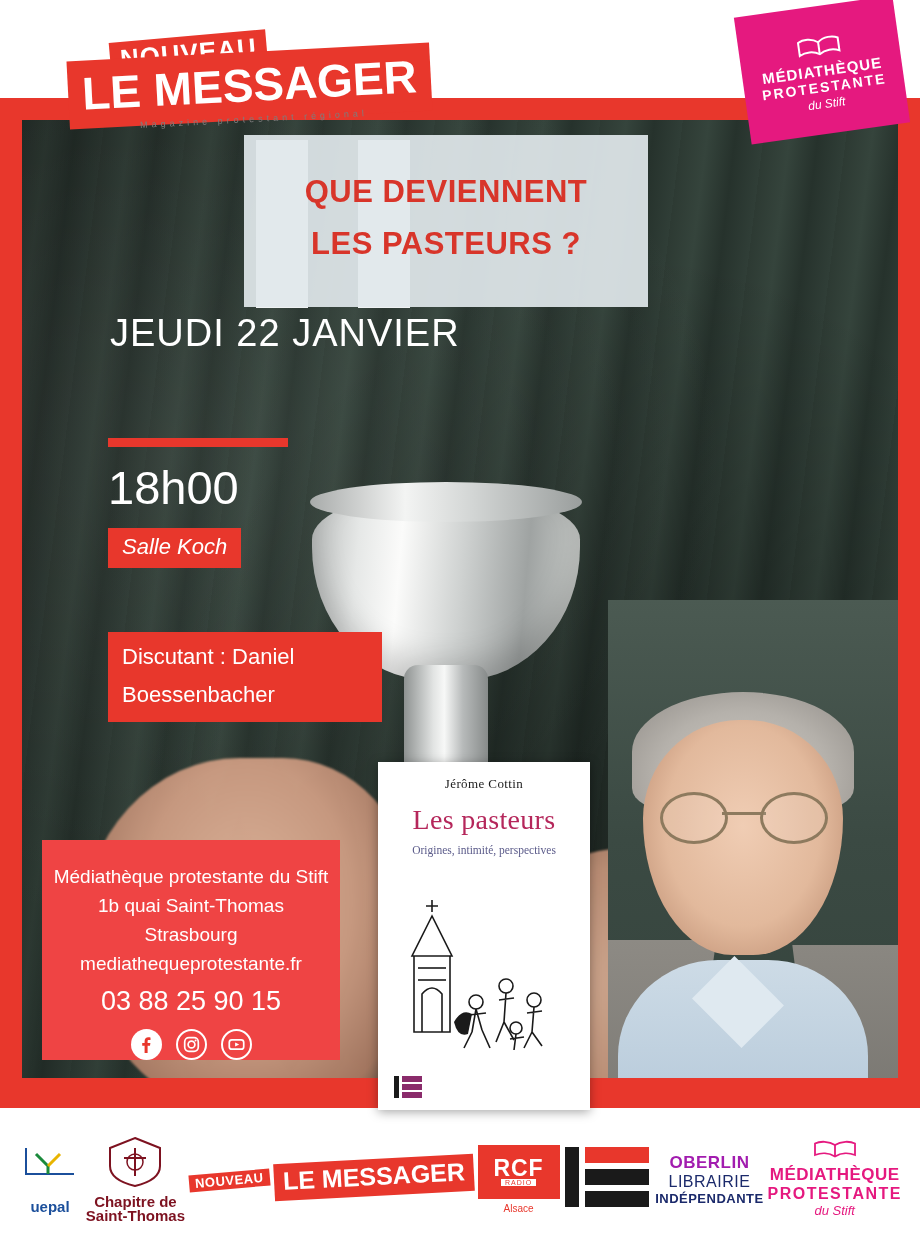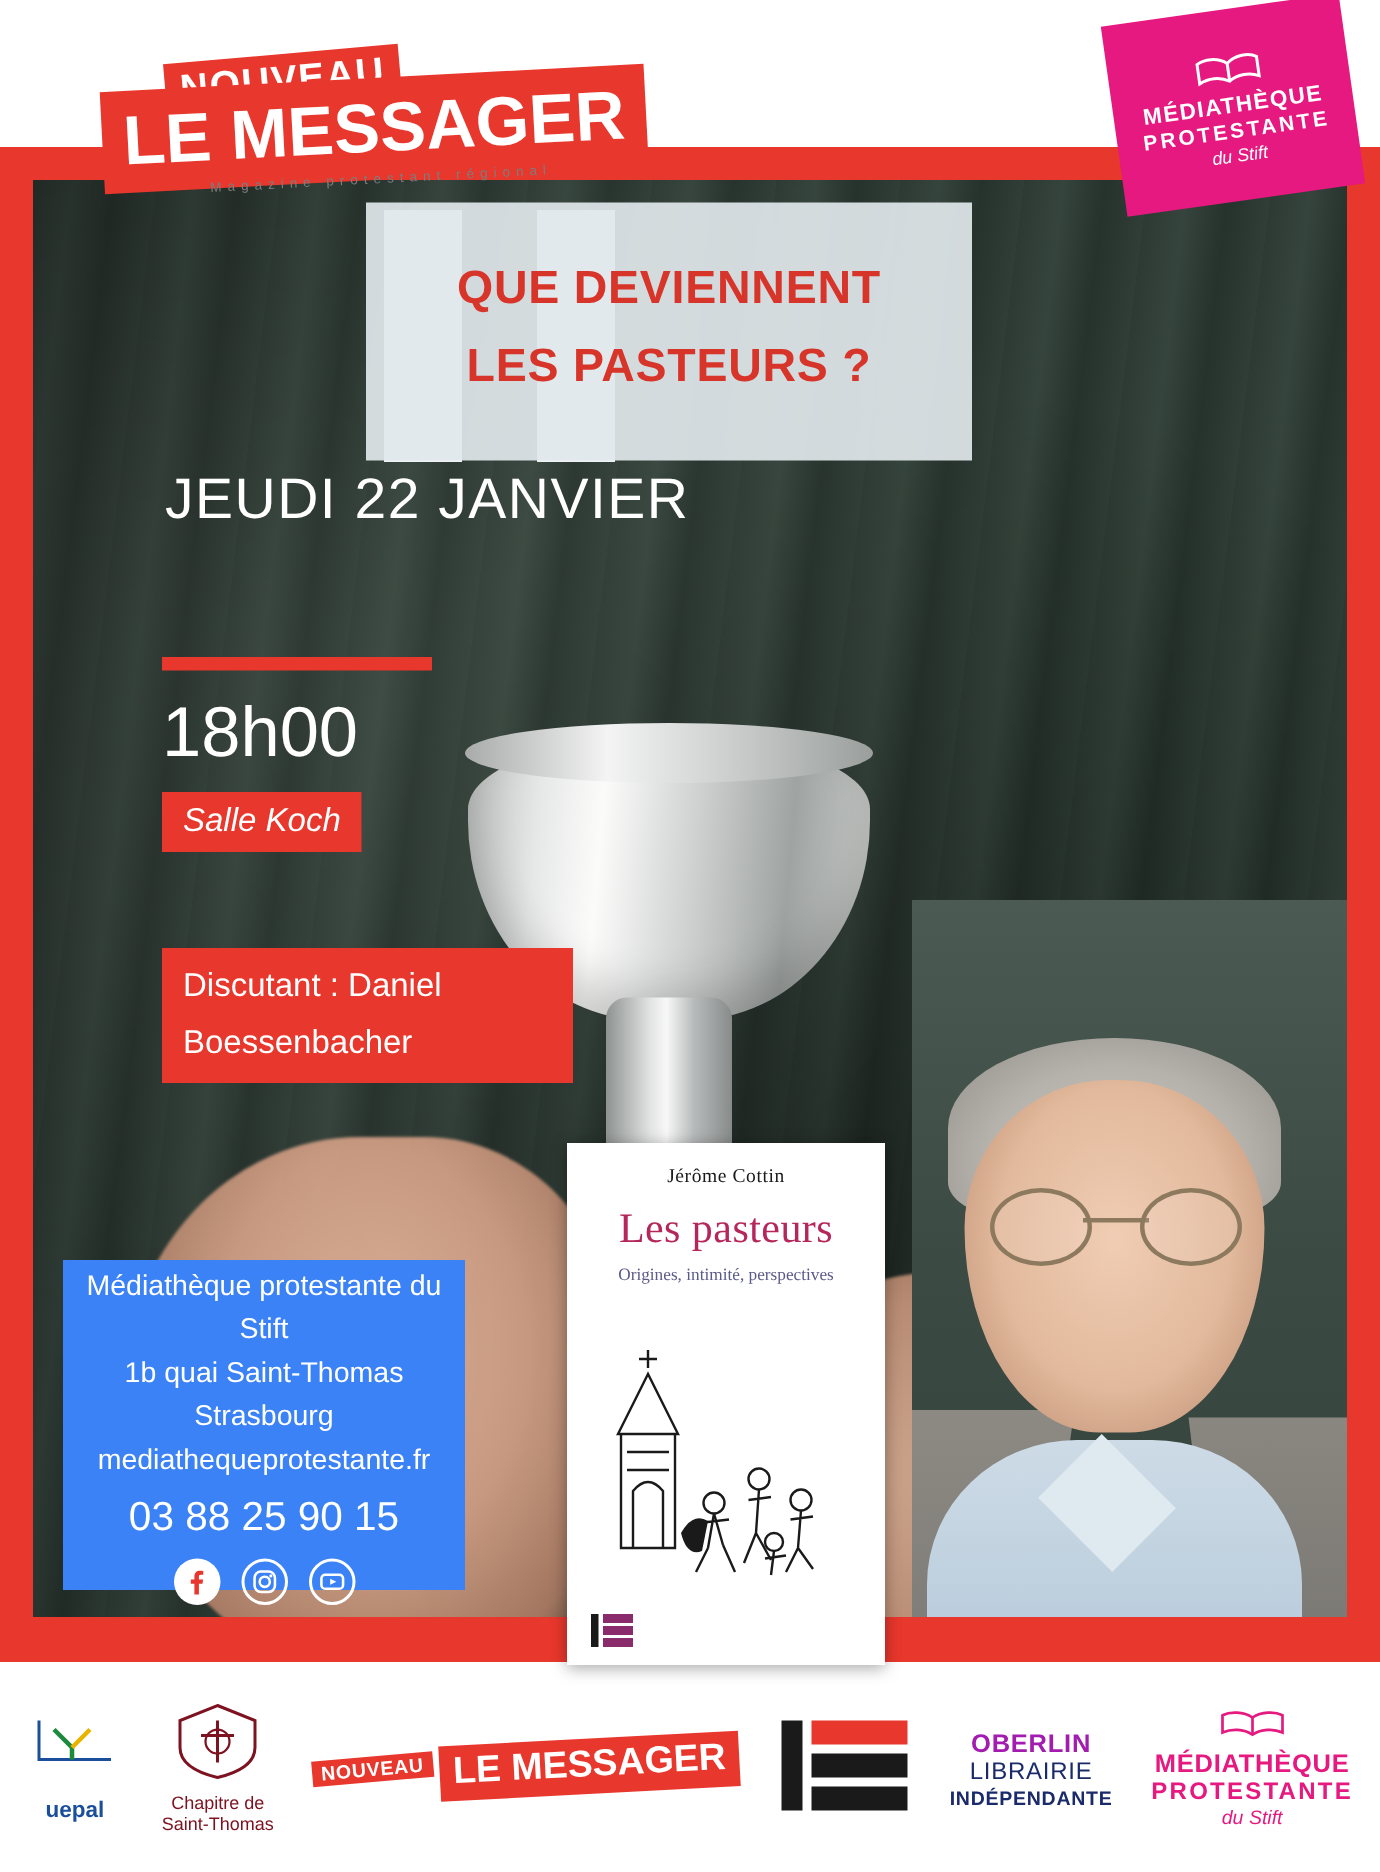--- a/index.html
+++ b/index.html
@@ -371,27 +371,27 @@
     white-space: normal;
     width: 274px;
     line-height: 38px;
   }
 
   
   .info-box {
     position: absolute;
     left: 42px;
     top: 840px;
-    width: 268px;
+    width: 298px;
     height: 220px;
-    background: #3b82f6;
+    background: #ef4444;
     color: #ffffff;
     z-index: 6;
     text-align: center;
-    padding-top: 3px;
+    padding-top: 22px;
     box-sizing: border-box;
   }
   .info-box .line {
     font-size: 19px;
     line-height: 29px;
   }
   .info-box .phone {
     font-size: 27px;
     margin-top: 8px;
   }
@@ -472,21 +472,21 @@
     align-items: center;
     justify-content: space-between;
     padding: 0 18px;
     box-sizing: border-box;
   }
   .sp { text-align: center; }
 
   .sp-uepal .mark { width: 64px; height: 46px; margin: 0 auto; }
   .sp-uepal .txt { font-size: 15px; color: #1b4f9b; margin-top: 4px; font-weight: bold;}
   .sp-chapitre .crest { width: 58px; height: 52px; margin: 0 auto; }
-  .sp-chapitre .txt { font-size: 12px; color: #7d1220; line-height: 14px; margin-top: 3px; font-weight: normal; }
+  .sp-chapitre .txt { font-size: 15px; color: #7d1220; line-height: 14px; margin-top: 3px; font-weight: bold; }
 
   .sp-messager .nouveau2 {
     display: inline-block;
     background: #e8372c; color: #fff;
     font-size: 13px; font-weight: bold;
     padding: 1px 6px; transform: rotate(-5deg);
     letter-spacing: .5px;
   }
   .sp-messager .main2 {
     background: #e8372c; color: #fff;
@@ -665,20 +665,27 @@
         <div>Chapitre de</div>
         <div>Saint-Thomas</div>
       </div>
     </div>
 
     <div class="sp sp-messager">
       <div class="nouveau2">NOUVEAU</div>
       <div class="main2">LE MESSAGER</div>
     </div>
 
+    <div class="sp sp-rcf">
+      <div class="box">
+        <div class="rcf">RCF</div>
+        <div class="radio">RADIO</div>
+      </div>
+      <div class="alsace">Alsace</div>
+    </div>
 
     <div class="sp sp-labor">
       <svg class="logo" viewBox="0 0 88 64">
         <rect x="2" y="2" width="14" height="60" fill="#1a1a1a"></rect>
         <rect x="22" y="2" width="64" height="16" fill="#e8372c"></rect>
         <rect x="22" y="24" width="64" height="16" fill="#1a1a1a"></rect>
         <rect x="22" y="46" width="64" height="16" fill="#1a1a1a"></rect>
       </svg>
     </div>
 

